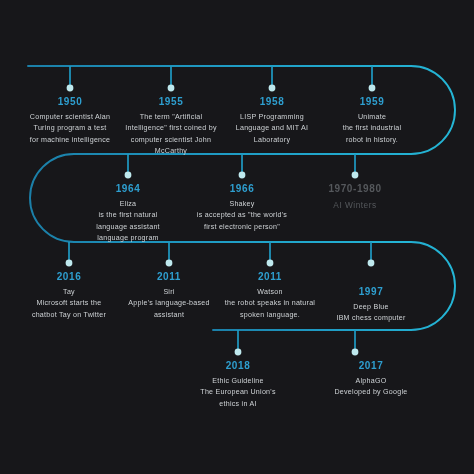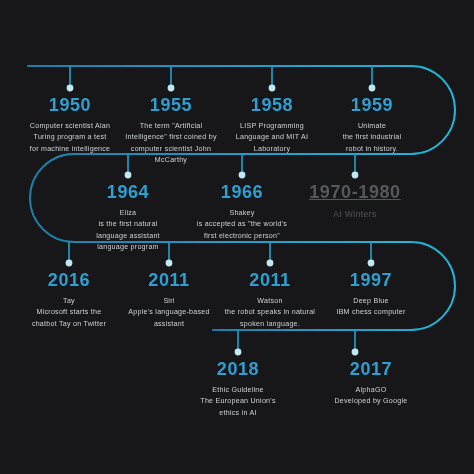--- a/index.html
+++ b/index.html
@@ -25,36 +25,36 @@
     height: 474px;
     pointer-events: none;
   }
   .event {
     position: absolute;
     width: 132px;
     margin-left: -66px;
     text-align: center;
   }
   .event-year {
-    font-size: 18px;
+    font-size: 10px;
     font-weight: 700;
     letter-spacing: 0.6px;
     color: #2e9fd0;
     margin: 0 0 5px 0;
     line-height: 1.1;
     white-space: nowrap;
   }
   .event-desc {
     font-size: 7.1px;
     line-height: 1.62;
     color: #cfd3d6;
     letter-spacing: 0.25px;
     margin: 0;
   }
-  .event.muted .event-year { color: #55585c; text-decoration: underline; }
+  .event.muted .event-year { color: #55585c; }
   .event.muted .event-desc { color: #55585c; font-size: 8.3px; letter-spacing: 0.5px; }
 </style>
 </head>
 <body>
 
 <div id="canvas">
 
   <svg id="timeline-svg" viewBox="0 0 474 474">
     <defs>
       <linearGradient id="gradRow1" x1="0" y1="0" x2="1" y2="0">
@@ -187,21 +187,21 @@
       </div>
   </div>
   <div class="event" style="left:270px; top:271px; width:142px; margin-left:-71px;">
     <div class="event-year">2011</div>
     <div class="event-desc">
         <div>Watson</div>
         <div>the robot speaks in natural</div>
         <div>spoken language.</div>
       </div>
   </div>
-  <div class="event" style="left:371px; top:271px;">
+  <div class="event" style="left:371px; top:286px;">
     <div class="event-year">1997</div>
     <div class="event-desc">
         <div>Deep Blue</div>
         <div>IBM chess computer</div>
       </div>
   </div>
 
   <div class="event" style="left:238px; top:360px;">
     <div class="event-year">2018</div>
     <div class="event-desc">

